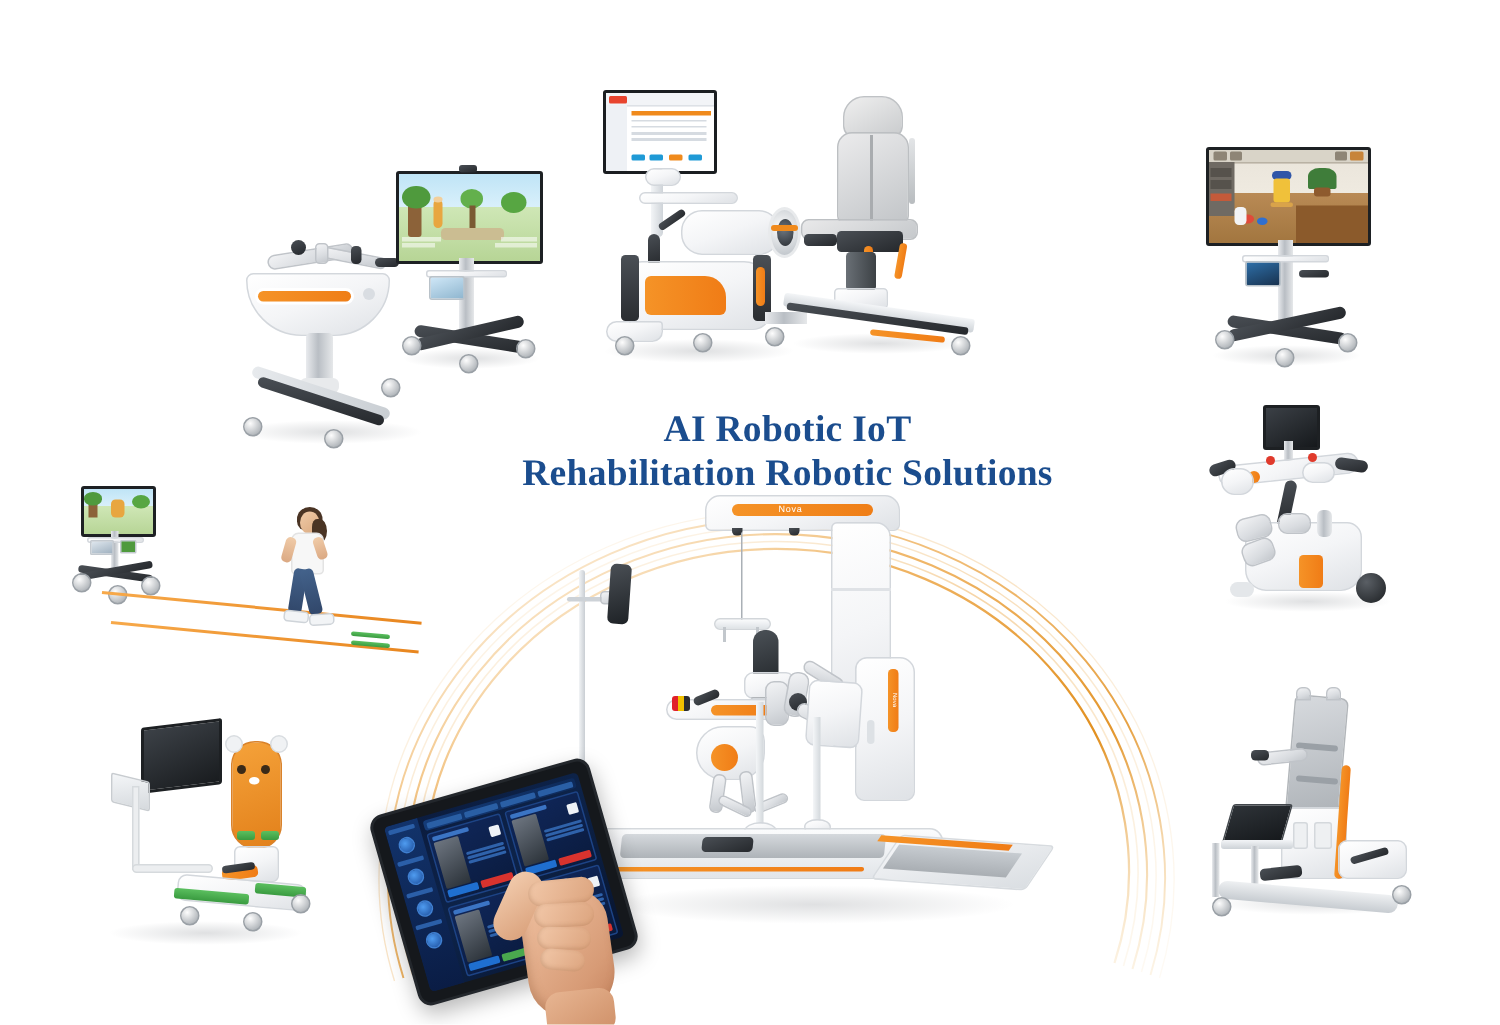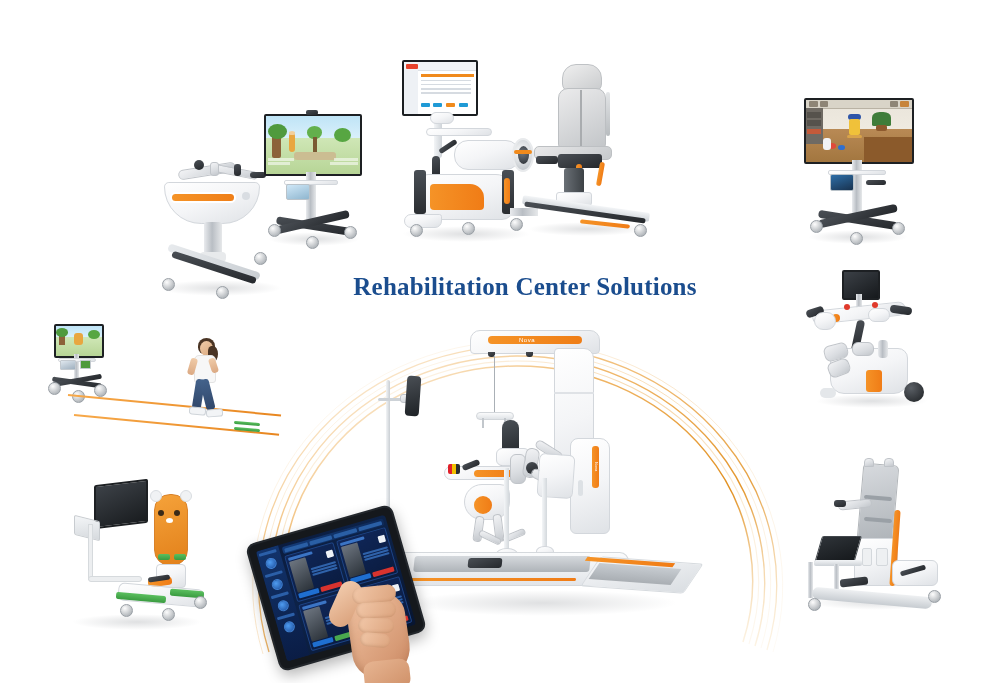--- a/index.html
+++ b/index.html
@@ -131,21 +131,22 @@
         <path d="M44 402 A241 221 0 1 1 506 400" stroke-width="1.1" opacity=".75" stroke="url(#ag2)"></path>
         <path d="M38 404 A247 227 0 1 1 512 402" stroke-width="1.4" opacity=".9"></path>
         <path d="M32 406 A253 233 0 1 1 518 404" stroke-width="1" opacity=".6" stroke="url(#ag2)"></path>
         <path d="M26 408 A259 239 0 1 1 524 406" stroke-width="1.3" opacity=".8"></path>
         <path d="M20 410 A265 245 0 1 1 530 408" stroke-width=".9" opacity=".5" stroke="url(#ag2)"></path>
       </g>
     </svg>
   </div>
 
   <div class="title-block">
-    <div class="title-line2">Rehabilitation Center Solutions</div>
+    <div class="title-line1">AI Robotic IoT</div>
+    <div class="title-line2">Rehabilitation Robotic Solutions</div>
   </div>
 
   <div class="prod" style="left:150px;top:158px;width:140px;height:140px;">
     <div class="shadow" style="left:8px;top:122px;width:124px;height:16px;"></div>
 
     <div class="sh wbody" style="left:14px;top:24px;width:96px;height:42px;border-radius:6px 6px 46px 46px;"></div>
     <div class="sh" style="left:22px;top:36px;width:62px;height:7px;border-radius:4px;
          background:linear-gradient(90deg,#f59327,#ef7e17);box-shadow:0 0 0 2px #fff;"></div>
     <div class="sh" style="left:92px;top:34px;width:8px;height:8px;border-radius:50%;background:#d9dde2;"></div>
 

